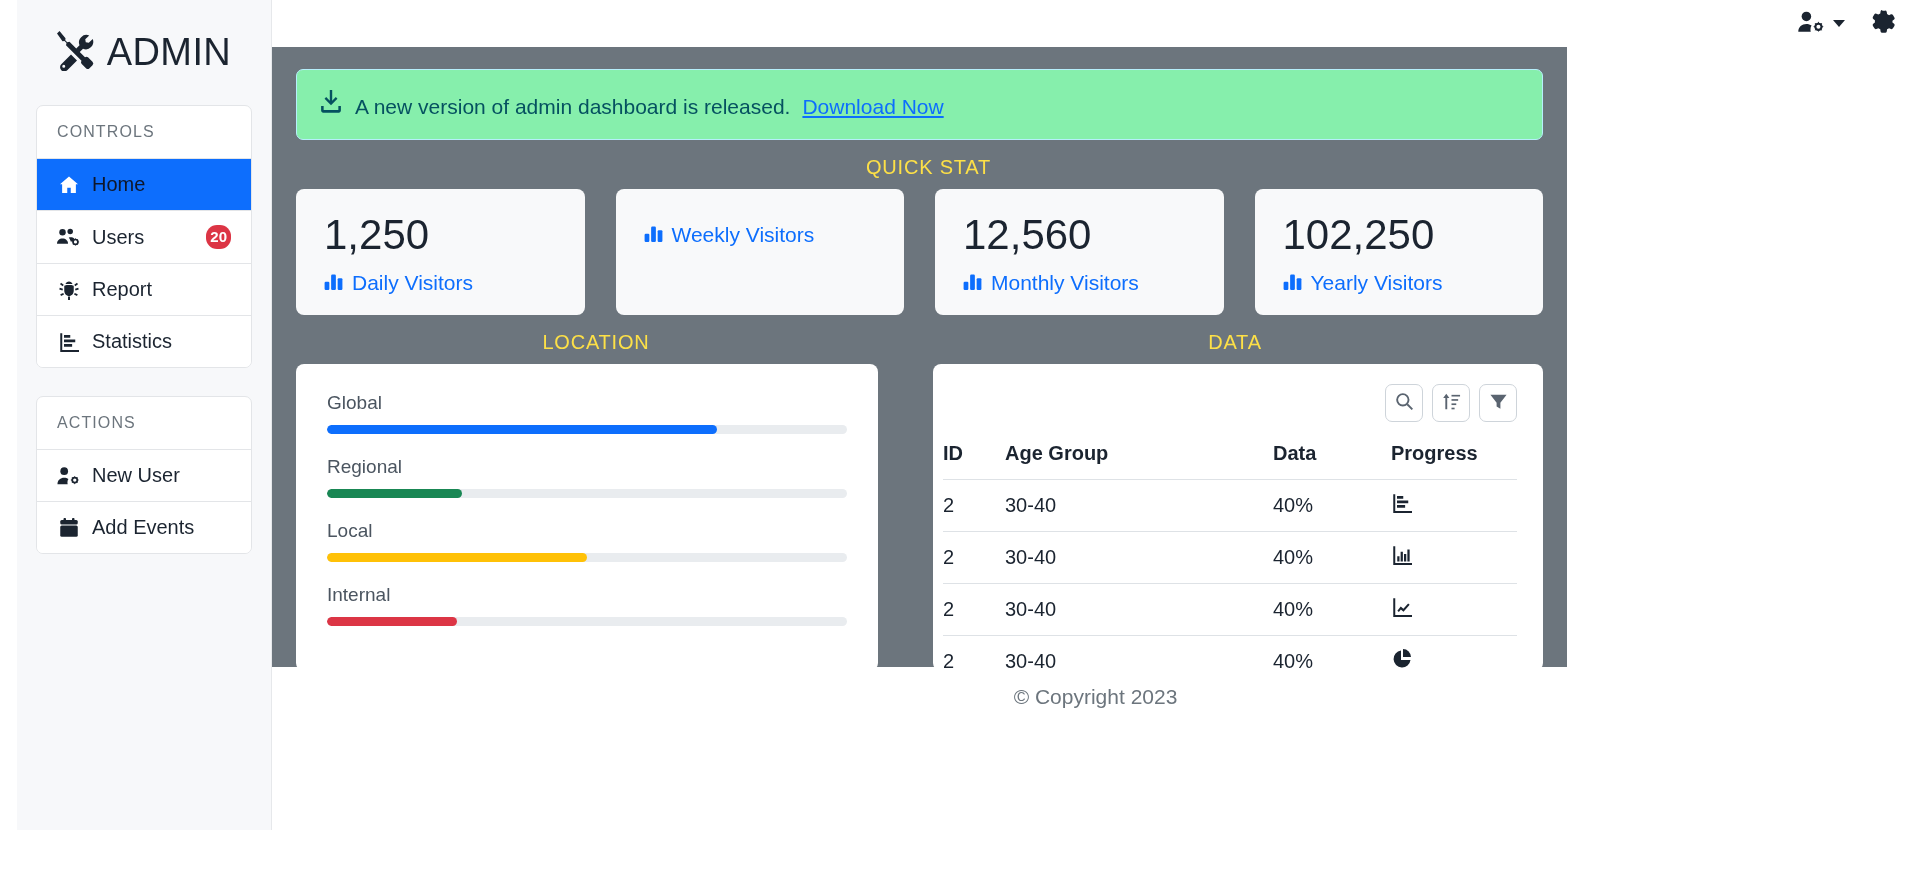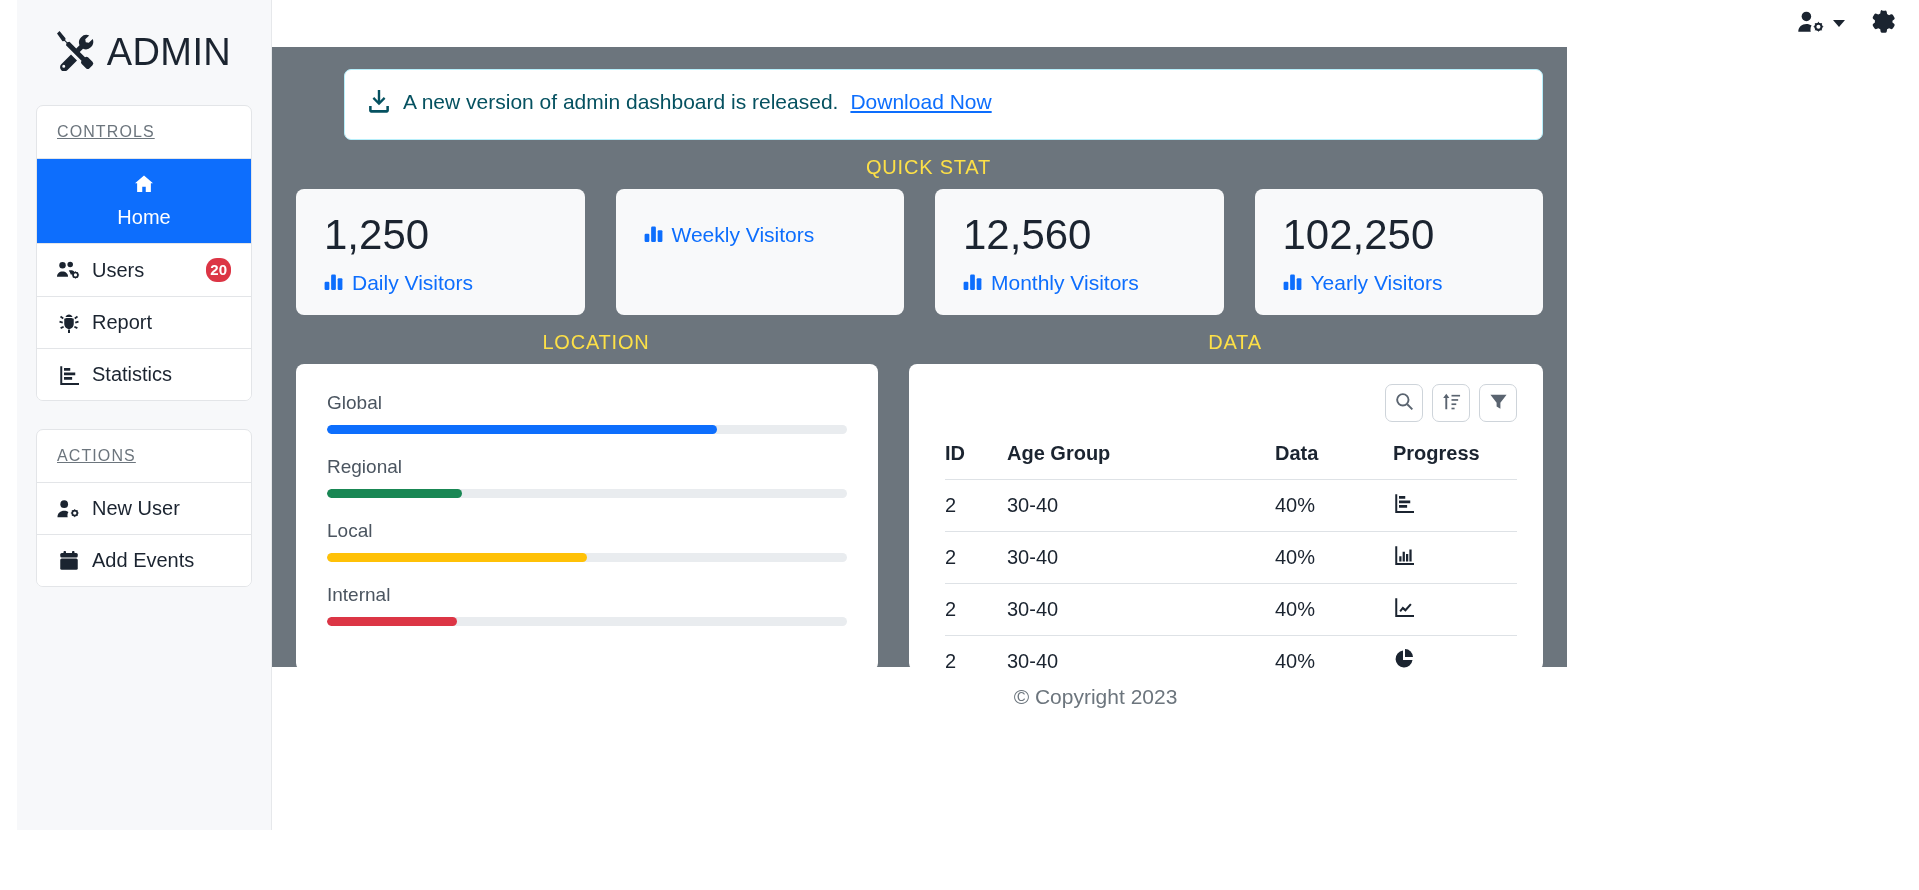--- a/index.html
+++ b/index.html
@@ -32,47 +32,47 @@
     justify-content: center; gap: 10px; text-align: center;
   }
   .brand-text { font-size: 38px; color: #1b2430; letter-spacing: 0.4px; }
 
   .nav-group {
     margin: 0 19px 28px 19px; background: #ffffff;
     border: 1px solid #e3e5e8; border-radius: 7px; overflow: hidden;
   }
   .nav-header {
     padding: 17px 20px; font-size: 16px; color: #6c757d;
-    letter-spacing: 1.1px; border-bottom: 1px solid #e3e5e8; text-decoration: underline;
+    letter-spacing: 1.1px; border-bottom: 1px solid #e3e5e8;
   }
   .nav-item {
     display: flex; align-items: center; gap: 11px;
     padding: 14px 20px; font-size: 20px; color: #1b2430;
     border-bottom: 1px solid #e3e5e8; cursor: pointer;
     position: relative; background: #ffffff;
   }
   .nav-item:last-child { border-bottom: none; }
-  .nav-item.active { background: #0d6efd; color: #ffffff; flex-direction: column; }
+  .nav-item.active { background: #0d6efd; color: #0f172a; }
   .nav-item .label { flex: 1; }
   .badge-pill {
     background: #dc3545; color: #fff; font-size: 15px; font-weight: bold;
     border-radius: 11px; padding: 3px 4px; line-height: 1.2;
   }
   .nav-icon { width: 24px; height: 22px; display: flex; align-items: center; justify-content: center; }
 
   
   .main {
     position: absolute; left: 272px; top: 47px;
     width: 1295px; height: 620px; background: #6c757d;
     padding: 22px 24px;
   }
   .alert {
-    background: #ffffff; border: 1px solid #b6effb; border-radius: 7px;
-    padding: 20px 22px; display: flex; align-items: flex-start; gap: 12px;
-    font-size: 21px; color: #055160; margin-left: 48px;
+    background: #86efac; border: 1px solid #b6effb; border-radius: 7px;
+    padding: 20px 22px; display: flex; align-items: flex-end; gap: 12px;
+    font-size: 21px; color: #055160;
   }
   .alert a { color: #0d6efd; text-decoration: underline; }
 
   .section-title {
     font-size: 20px; color: #fde047; letter-spacing: 0.8px;
     margin: 16px 0 10px 18px;
     text-align: center;
   }
 
   .stat-row { display: flex; gap: 31px; }
@@ -93,21 +93,21 @@
   .panel { background: #ffffff; border-radius: 8px; }
   .panel-location { padding: 28px 31px 30px 31px; height: 307px; }
   .prog-block { margin-bottom: 22px; }
   .prog-block:last-child { margin-bottom: 0; }
   .prog-label { font-size: 19px; color: #4b5560; margin-bottom: 11px; }
   .prog-track {
     height: 9px; background: #e9ecef; border-radius: 5px; overflow: hidden;
   }
   .prog-fill { height: 100%; border-radius: 5px; }
 
-  .panel-data { padding: 20px 26px 18px 36px; height: 307px; }
+  .panel-data { padding: 20px 26px 18px 10px; height: 307px; margin-left: 24px; }
   .data-toolbar { display: flex; justify-content: flex-end; gap: 9px; margin-bottom: 14px; }
   .tool-btn {
     width: 38px; height: 38px; border: 1px solid #ced4da; border-radius: 7px;
     background: #fff; display: flex; align-items: center; justify-content: center;
     cursor: pointer;
   }
   table { width: 100%; border-collapse: collapse; }
   th {
     text-align: left; font-size: 20px; color: #1b2430; font-weight: bold;
     padding: 6px 0 14px 0; border-bottom: 1px solid #dee2e6;

